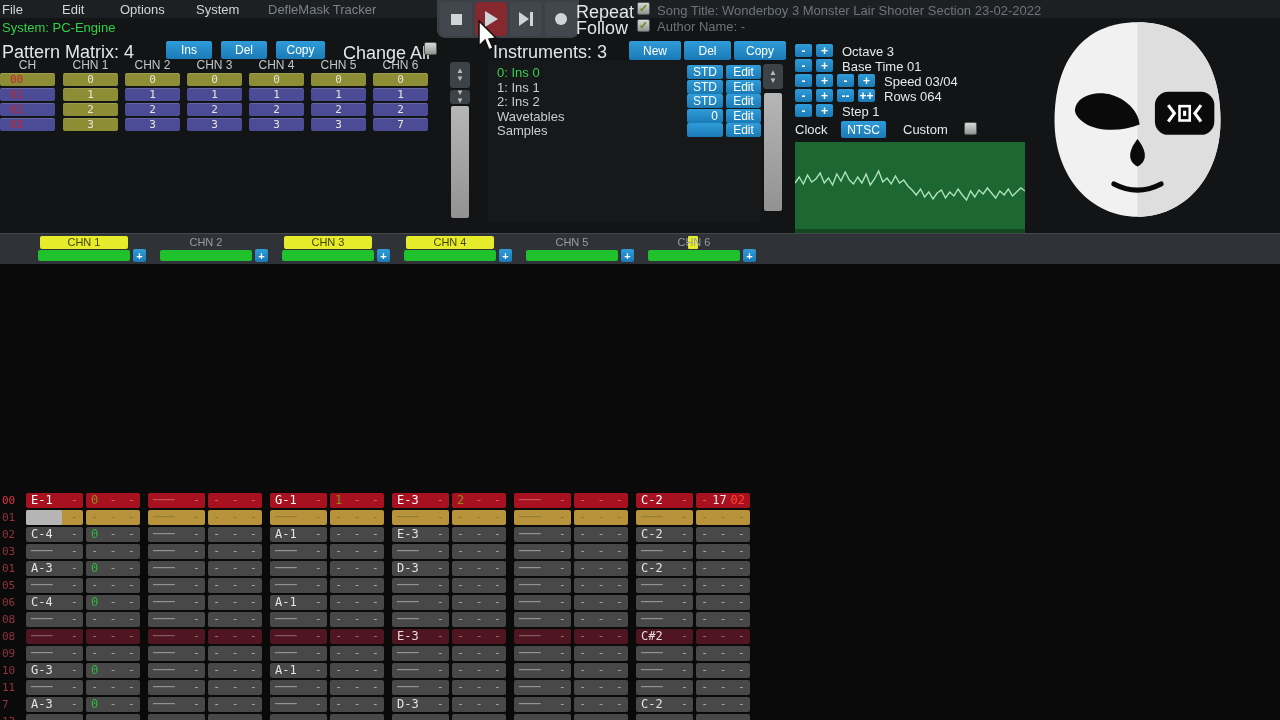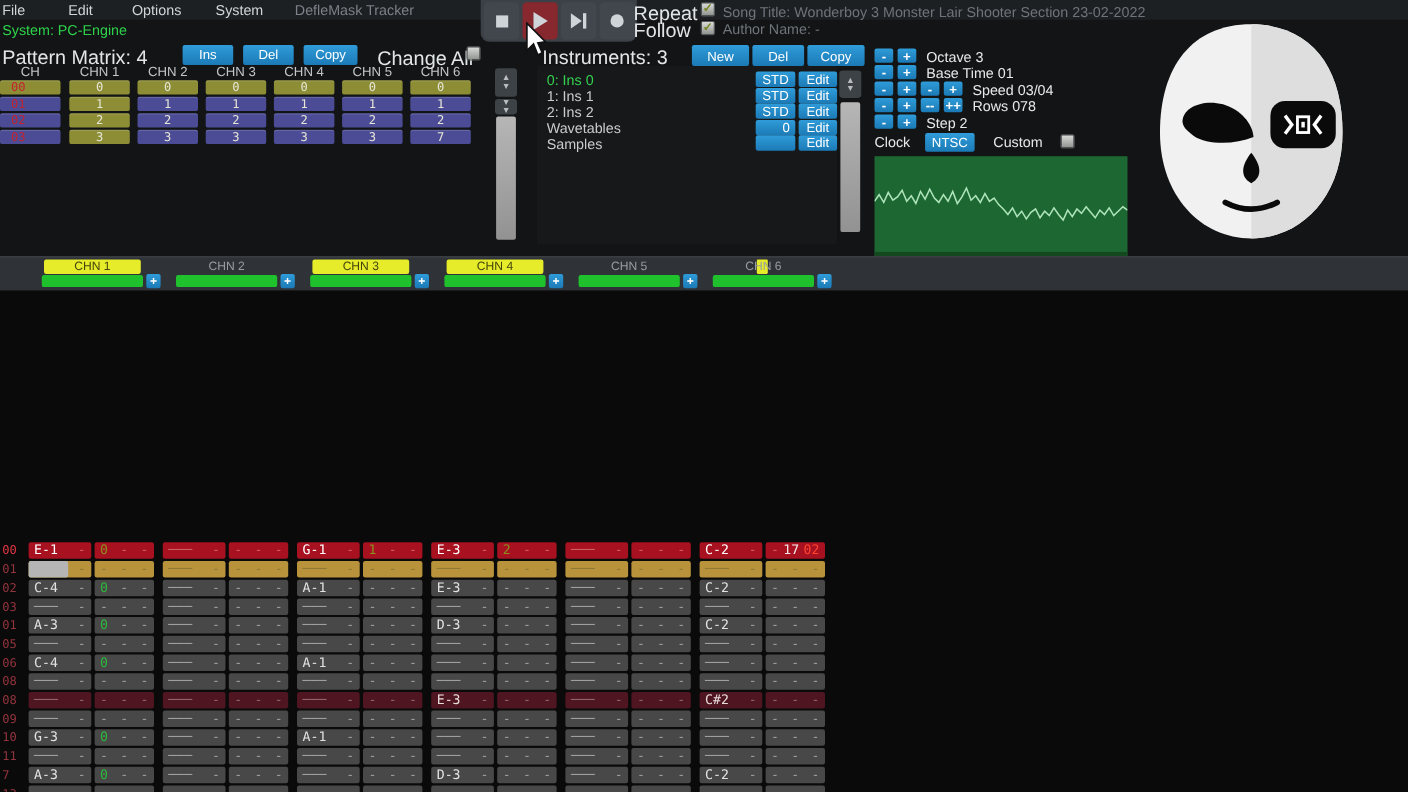--- a/index.html
+++ b/index.html
@@ -169,24 +169,24 @@
     <span class="ctl-lbl" style="left: 842px; top: 59px;">Base Time 01</span>
     <div class="btn ctl-btn" style="left: 795px; top: 74px;">-</div>
     <div class="btn ctl-btn" style="left: 816px; top: 74px;">+</div>
     <div class="btn ctl-btn" style="left: 837px; top: 74px;">-</div>
     <div class="btn ctl-btn" style="left: 858px; top: 74px;">+</div>
     <span class="ctl-lbl" style="left: 884px; top: 74px;">Speed 03/04</span>
     <div class="btn ctl-btn" style="left: 795px; top: 89px;">-</div>
     <div class="btn ctl-btn" style="left: 816px; top: 89px;">+</div>
     <div class="btn ctl-btn" style="left: 837px; top: 89px;">--</div>
     <div class="btn ctl-btn" style="left: 858px; top: 89px;">++</div>
-    <span class="ctl-lbl" style="left: 884px; top: 89px;">Rows 078</span>
+    <span class="ctl-lbl" style="left: 884px; top: 89px;">Rows 064</span>
     <div class="btn ctl-btn" style="left: 795px; top: 104px;">-</div>
     <div class="btn ctl-btn" style="left: 816px; top: 104px;">+</div>
-    <span class="ctl-lbl" style="left: 842px; top: 104px;">Step 2</span>
+    <span class="ctl-lbl" style="left: 842px; top: 104px;">Step 1</span>
   </div>
 <span class="ctl-lbl" style="left:795px;top:122px">Clock</span>
 <div class="btn abs" style="left:841px;top:121px;width:45px;height:17px">NTSC</div>
 <span class="ctl-lbl" style="left:903px;top:122px">Custom</span>
 <span class="abs chk" style="left:964px;top:122px"></span>
 
 <div id="scope">
   <svg id="scope-svg" width="230" height="87">
       <polyline points="0.0,41 4.2,35 8.4,42 12.5,33 16.7,40 20.9,37 25.1,31 29.3,41 33.5,36 37.6,43 41.8,32 46.0,39 50.2,30 54.4,38 58.5,42 62.7,35 66.9,41 71.1,32 75.3,43 79.5,37 83.6,29 87.8,40 92.0,36 96.2,42 100.4,34 104.5,41 108.7,38 112.9,44 117.1,48 121.3,53 125.5,47 129.6,55 133.8,50 138.0,57 142.2,51 146.4,48 150.5,56 154.7,50 158.9,54 163.1,47 167.3,53 171.5,58 175.6,49 179.8,55 184.0,48 188.2,52 192.4,46 196.5,51 200.7,56 204.9,49 209.1,53 213.3,47 217.5,54 221.6,50 225.8,46 230.0,49" fill="none" stroke="#aee3bb" stroke-width="1.4"></polyline>
     </svg>

